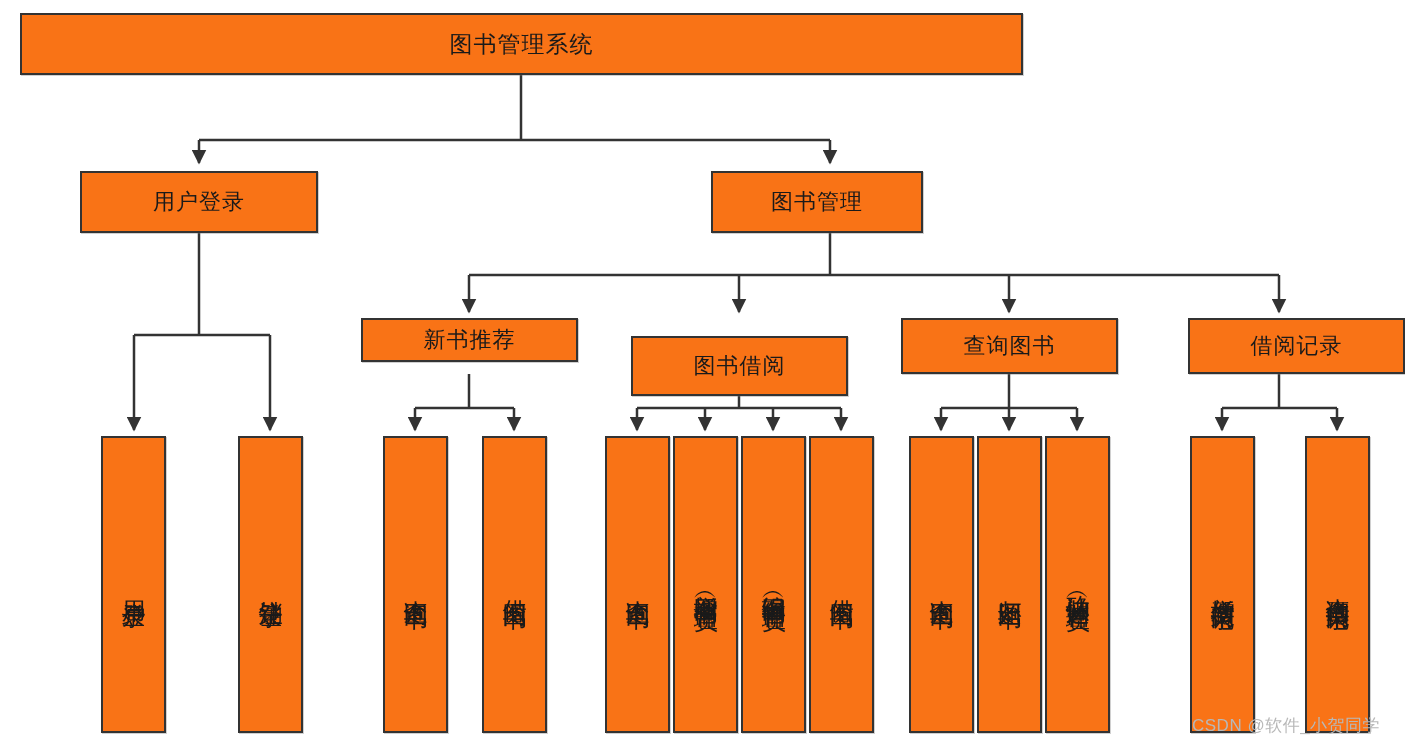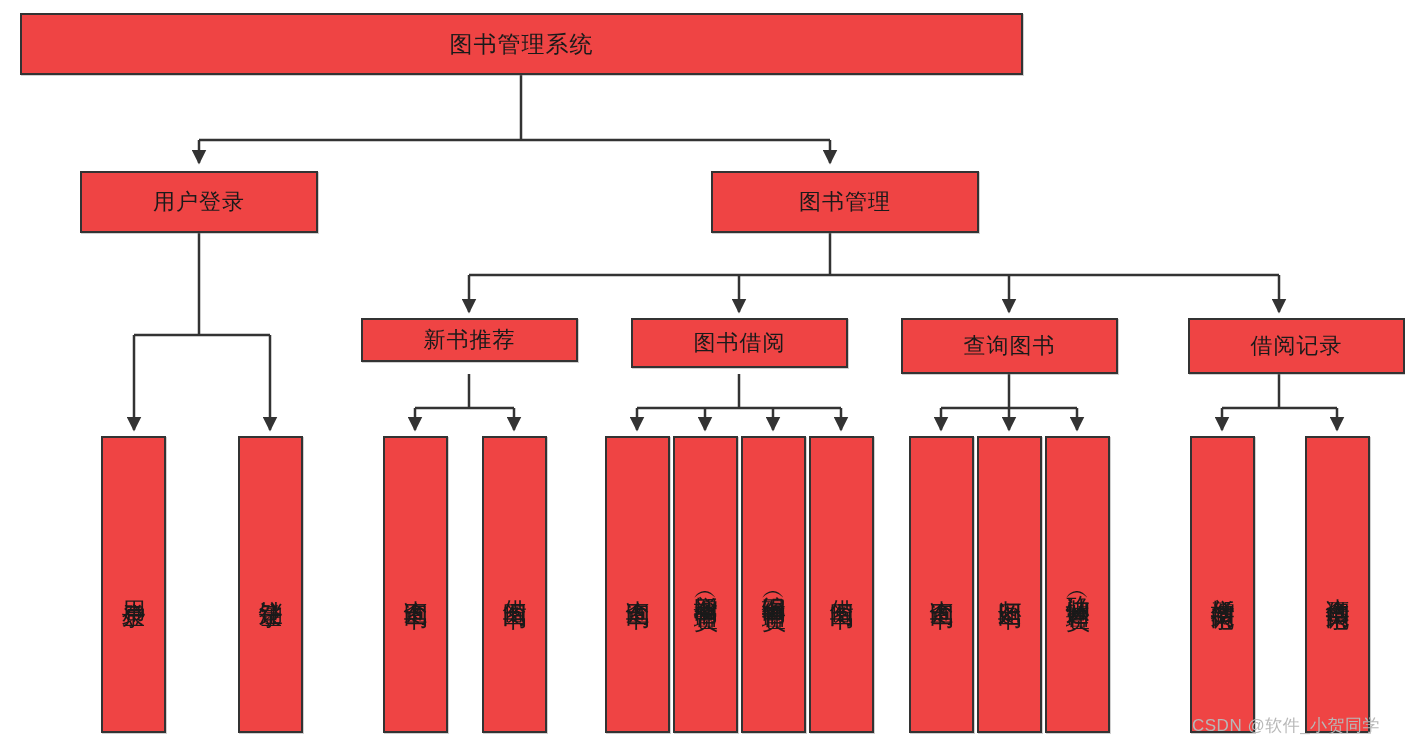--- a/index.html
+++ b/index.html
@@ -22,21 +22,21 @@
     position: absolute;
     left: 0;
     top: 0;
     width: 1405px;
     height: 747px;
     pointer-events: none;
   }
   .node {
     position: absolute;
     box-sizing: border-box;
-    background: #ef4444;
+    background: #f97316;
     border: 2.5px solid #333333;
     display: flex;
     align-items: center;
     justify-content: center;
     color: #1a1a1a;
     box-shadow: 1px 1px 0 rgba(120,120,120,0.35);
   }
   .node-label {
     display: block;
     text-align: center;
@@ -126,28 +126,28 @@
     </g>
   </svg>
 
   <div class="node horizontal root" style="left:20px; top:13px; width:1003px; height:62px;">
     <span class="node-label">图书管理系统</span>
   </div>
 
   <div class="node horizontal" style="left:80px; top:171px; width:238px; height:62px;">
     <span class="node-label">用户登录</span>
   </div>
-  <div class="node horizontal" style="left:711px; top:171px; width:268px; height:62px;">
+  <div class="node horizontal" style="left:711px; top:171px; width:212px; height:62px;">
     <span class="node-label">图书管理</span>
   </div>
 
   <div class="node horizontal" style="left:361px; top:318px; width:217px; height:44px;">
     <span class="node-label">新书推荐</span>
   </div>
-  <div class="node horizontal" style="left:631px; top:318px; width:217px; height:50px;">
+  <div class="node horizontal" style="left:631px; top:336px; width:217px; height:60px;">
     <span class="node-label">图书借阅</span>
   </div>
   <div class="node horizontal" style="left:901px; top:318px; width:217px; height:56px;">
     <span class="node-label">查询图书</span>
   </div>
   <div class="node horizontal" style="left:1171px; top:318px; width:217px; height:56px;margin-left:17px;">
     <span class="node-label">借阅记录</span>
   </div>
 
   <div class="node vertical" style="left:101px; top:436px; width:65px; height:297px;">

